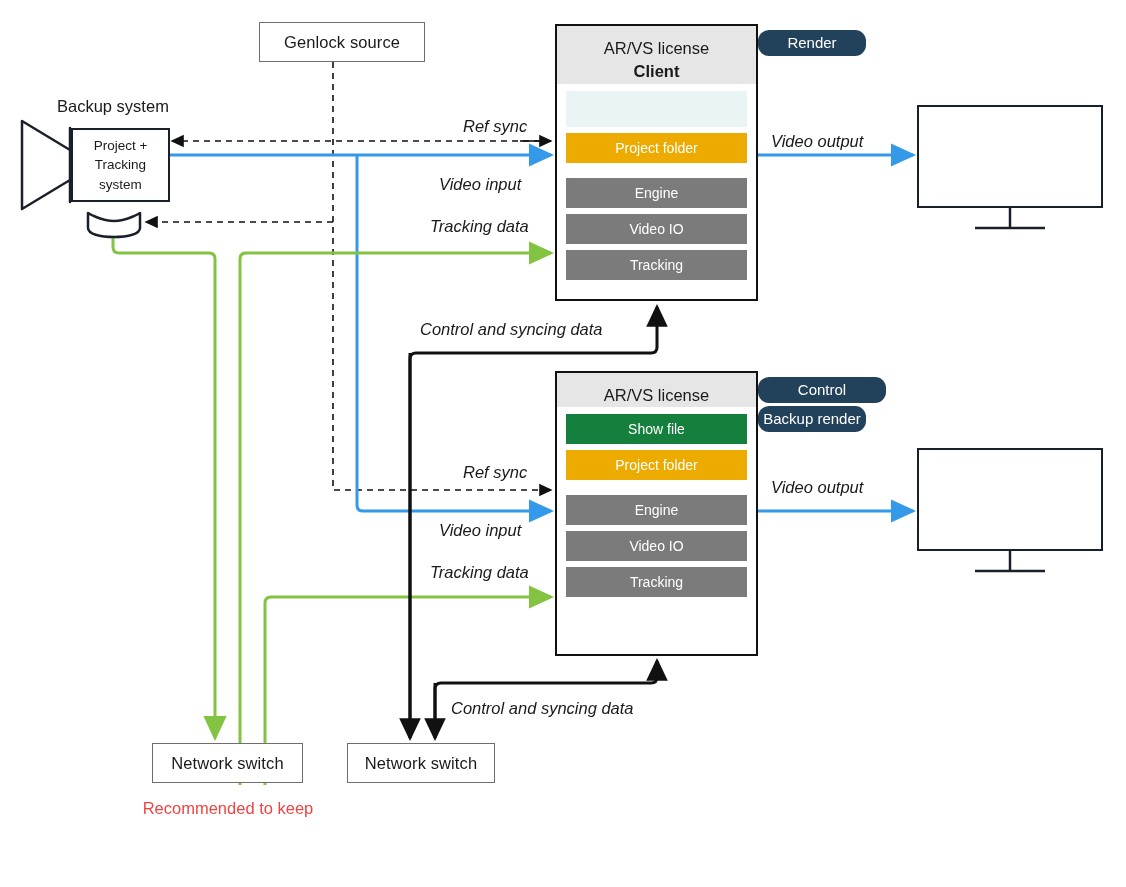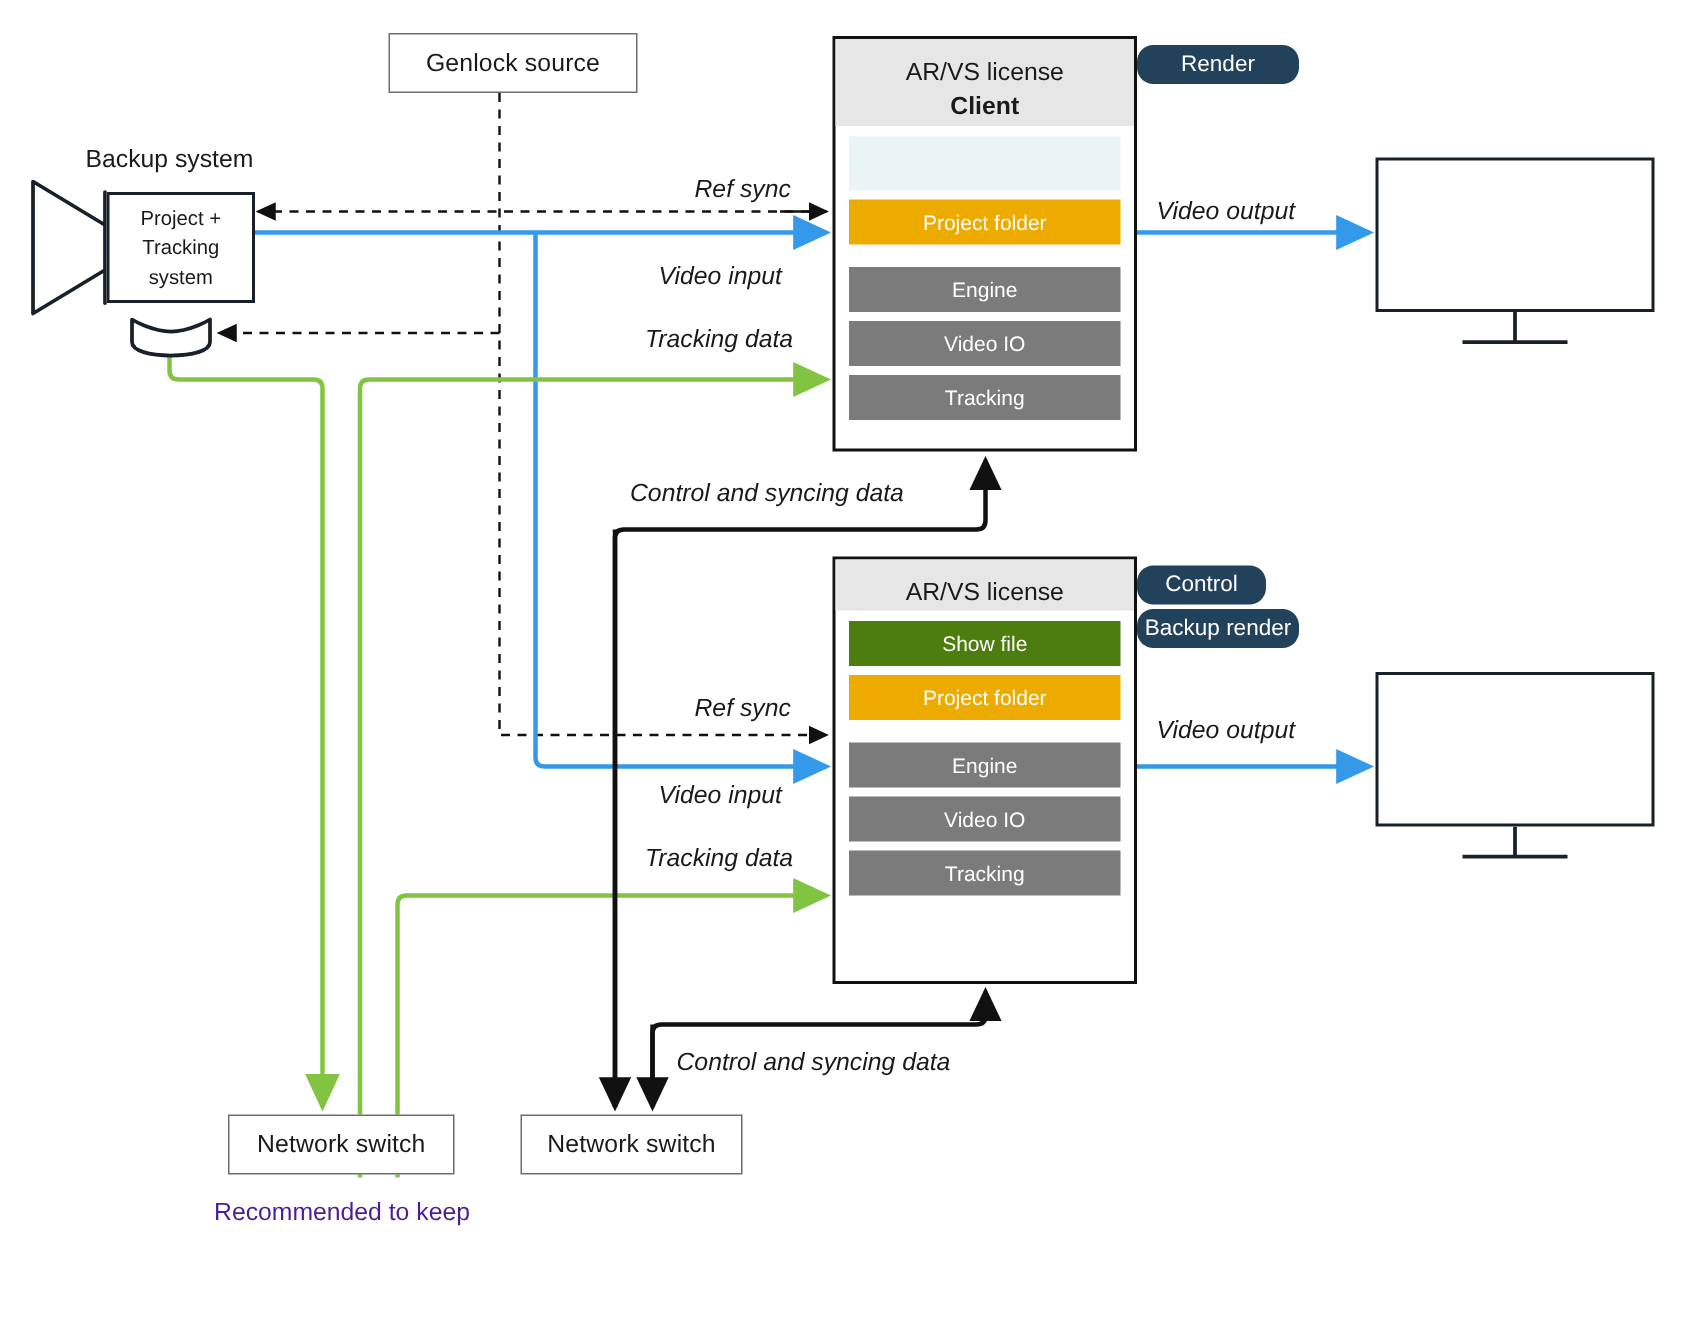--- a/index.html
+++ b/index.html
@@ -67,21 +67,21 @@
     line-height: 30px;
     text-align: center;
     color: #ffffff;
     font-size: 14px;
     margin-bottom: 6px;
   }
   .bar.blank {
     background: #eaf4f4;
     height: 36px;
   }
-  .bar.teal   { background: #4d7c0f; }
+  .bar.teal   { background: #15803d; }
   .bar.amber  { background: #edab00; }
   .bar.gray   { background: #7b7b7b; }
   .bar-spacer { height: 9px; }
   .bar:last-child { margin-bottom: 0; }
 
   
   .badge {
     position: absolute;
     background: #22415a;
     color: #ffffff;
@@ -119,21 +119,21 @@
     font-size: 16.5px;
     color: #1a1a1a;
     white-space: nowrap;
   }
   .txt.italic { font-style: italic; }
   .caption {
     position: absolute;
     font-size: 16.5px;
     text-align: center;
     line-height: 1.55;
-    color: #4c1d95;
+    color: #ef4444;
   }
 </style>
 </head>
 <body>
 
 <div id="diagram-root">
 
   <svg id="wire-layer" viewBox="0 0 1126 887" width="1126" height="887">
     <defs>
       <marker id="ah-black" markerWidth="9" markerHeight="9" refX="7.4" refY="4.5" orient="auto" markerUnits="strokeWidth">
@@ -229,21 +229,21 @@
     </div>
     <div class="unit-body">
       <div class="bar teal">Show file</div>
       <div class="bar amber">Project folder</div>
       <div class="bar-spacer"></div>
       <div class="bar gray">Engine</div>
       <div class="bar gray">Video IO</div>
       <div class="bar gray">Tracking</div>
     </div>
   </div>
-  <div class="badge" style="left:758px; top:377px; width:86px;">Control</div>
+  <div class="badge" style="left:758px; top:377px; width:128px;">Control</div>
   <div class="badge" style="left:758px; top:406px; width:108px;">Backup render</div>
 
   <div class="node monitor-screen" style="left:917px; top:105px; width:186px; height:103px;"></div>
   <div class="node monitor-screen" style="left:917px; top:448px; width:186px; height:103px;"></div>
 
   <div class="node plain-box" style="left:152px; top:743px; width:151px; height:40px;">
     <span>Network switch</span>
   </div>
   <div class="node plain-box" style="left:347px; top:743px; width:148px; height:40px;">
     <span>Network switch</span>

